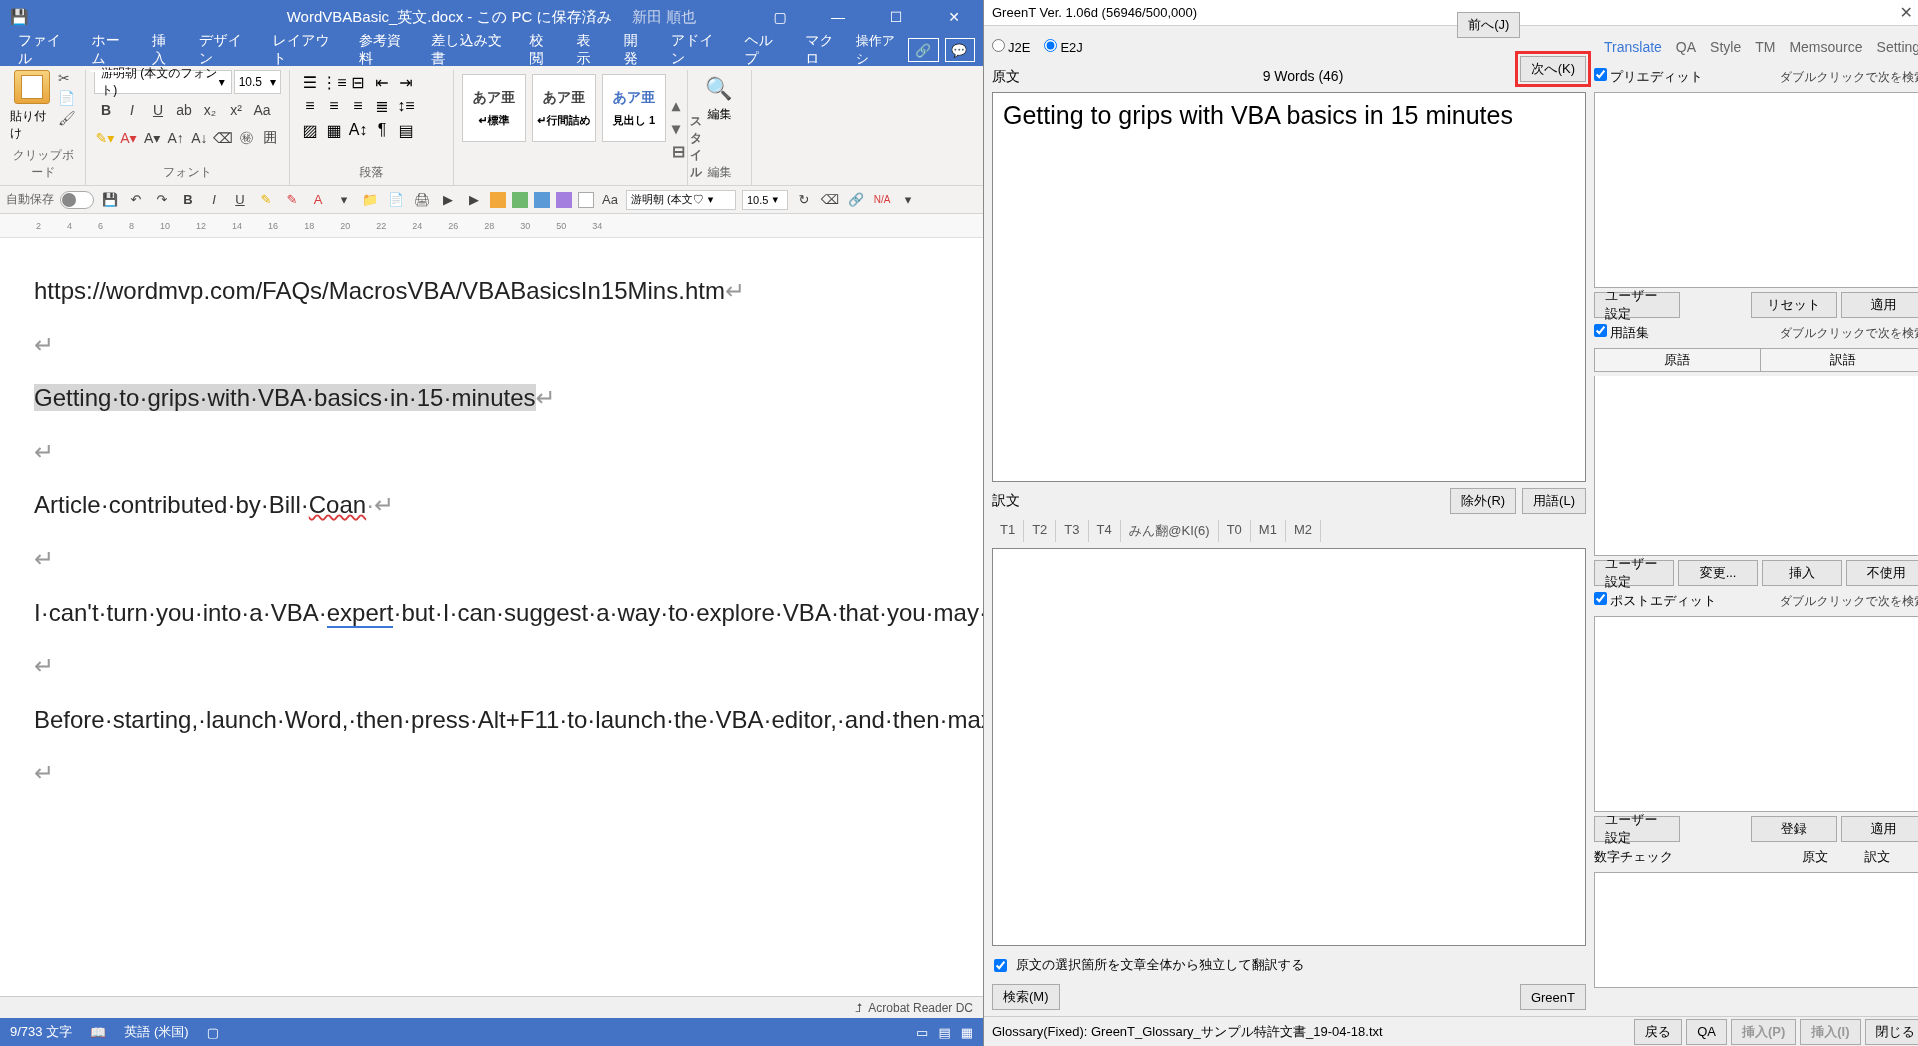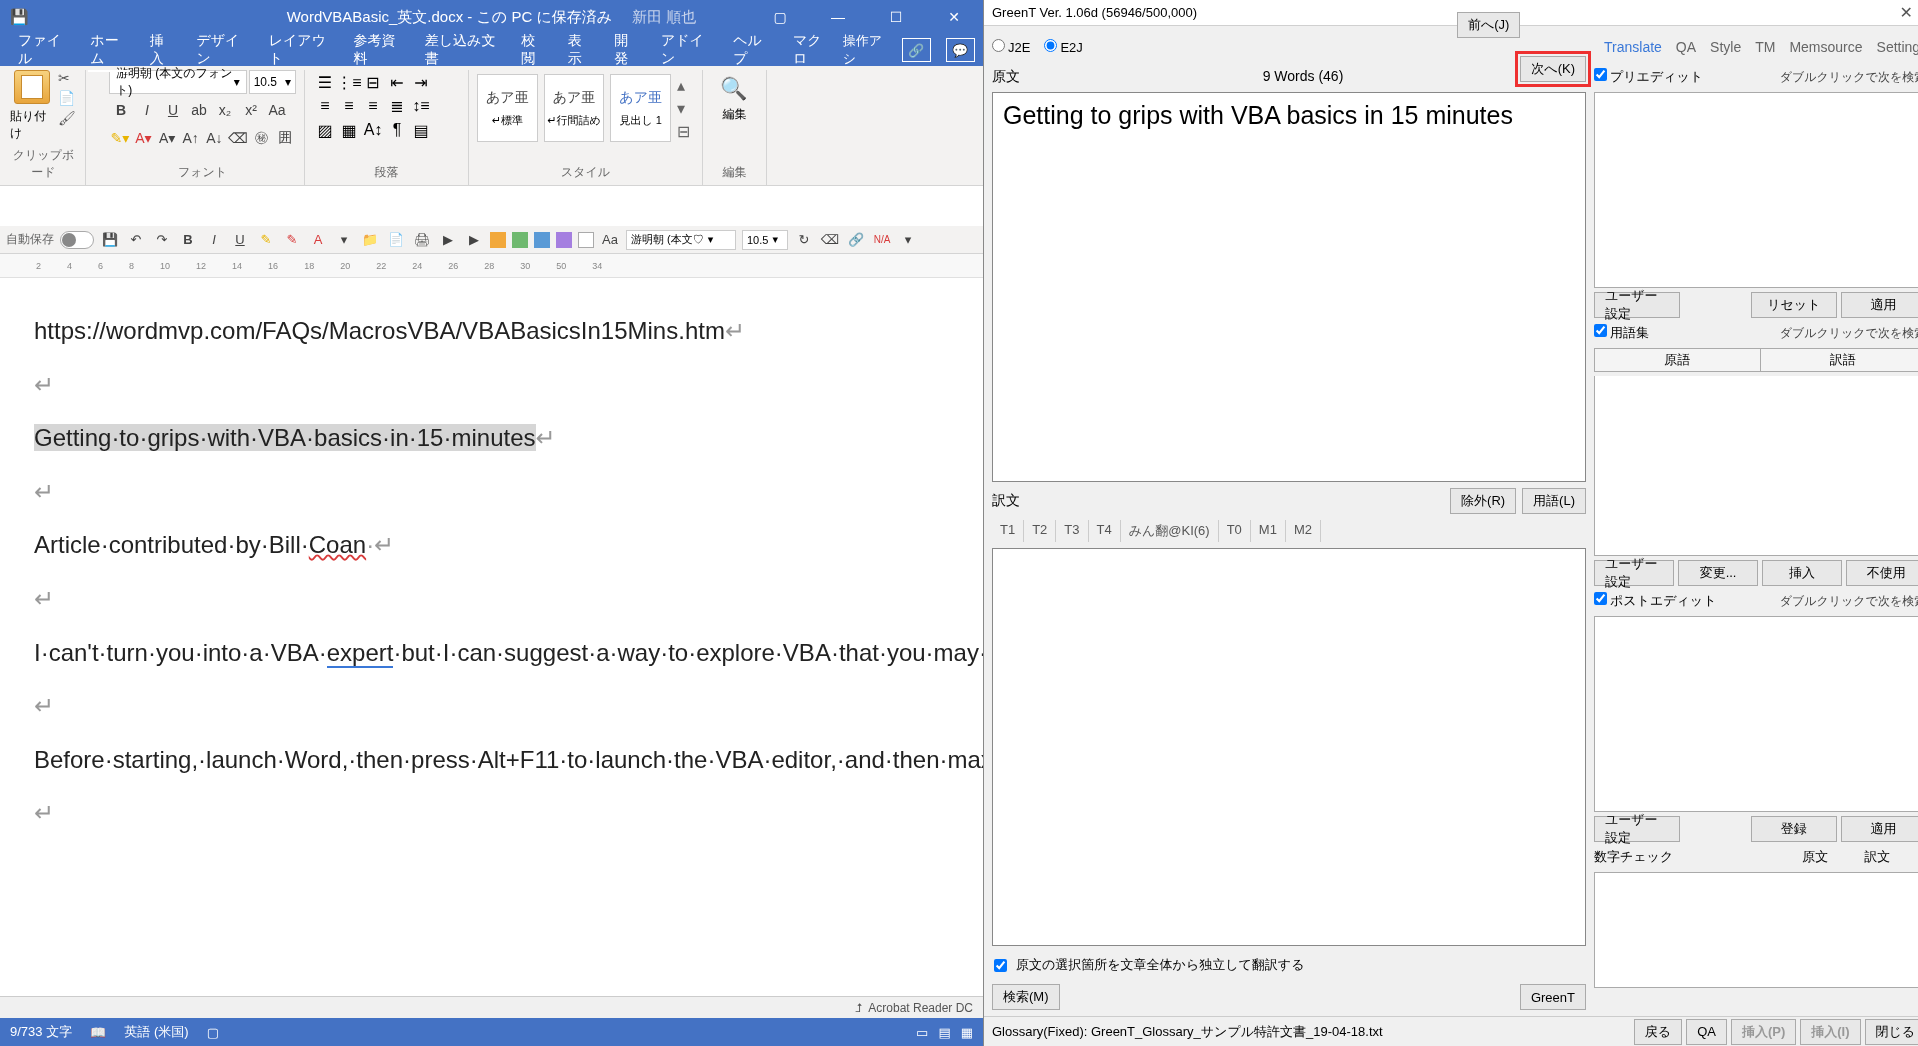--- a/index.html
+++ b/index.html
@@ -8,49 +8,49 @@
 .word-title { height: 34px; background: #4472c4; color: #fff; display: flex; align-items: center; font-size: 15px; position: relative; }
 .word-title .fname { position: absolute; left: 50%; transform: translateX(-50%); display: flex; gap: 20px; }
 .word-title .fname span:nth-child(2){color:#c8d4ec;}
 .word-title .wincontrols { margin-left: auto; display: flex; }
 .word-title .wc { width: 58px; height: 34px; display: flex; align-items: center; justify-content: center; color: #fff; font-size: 14px; }
 .word-title .save-icon{width:40px;display:flex;align-items:center;justify-content:center;}
 .ribbon-tabs { height: 32px; background: #4472c4; display: flex; align-items: center; padding: 0 8px; gap: 2px; color: #fff; font-size: 14px; }
 .ribbon-tab { padding: 4px 10px; cursor: pointer; }
 .ribbon-tab.underline { position: relative; }
 .ribbon-tab.underline::after { content:""; position:absolute; left:8px; right:8px; bottom:0px; height:2px; background:#fff; }
-.ribbon-right { margin-left: auto; display: flex; gap: 15px; align-items: center; color:#fff;font-size:13px;}
+.ribbon-right { margin-left: auto; display: flex; gap: 6px; align-items: center; color:#fff;font-size:13px;}
 .ribbon-right .box{width:34px;height:24px;border:1px solid #fff;display:flex;align-items:center;justify-content:center;}
 .ribbon-body { height: 120px; background: #f3f2f1; border-bottom: 1px solid #d4d4d4; display: flex; padding: 4px 6px 0 6px; gap: 4px; }
 .ribbon-group { border-right: 1px solid #d4d4d4; padding: 0 8px 2px 4px; display: flex; flex-direction: column; }
 .ribbon-group .gname { text-align: center; font-size: 12px; color: #666; margin-top: auto; padding-bottom:2px;}
 .clipboard { width: 80px; }
 .clipboard .paste { display: flex; gap: 4px; }
 .clipboard .paste-main { width: 44px; height: 72px; display: flex; flex-direction: column; align-items: center; font-size: 12px; }
 .clipboard .paste-icon { width: 36px; height: 44px; background: linear-gradient(#f7d27e,#e8a53c); border:1px solid #c88b2e; border-radius:3px; position:relative; margin-bottom:4px;}
 .clipboard .paste-icon::before{content:"";position:absolute;top:4px;left:6px;right:6px;bottom:4px;background:#fff;border:1px solid #c88b2e;}
 .clipboard .small-btns { display: flex; flex-direction: column; gap: 4px; font-size: 14px; color: #555; }
-.font-group { width: 200px; margin-left: 15px; }
+.font-group { width: 200px; }
 .font-row1 { display: flex; gap: 2px; margin-bottom: 4px; }
 .font-row1 .fontsel { width: 140px; height: 24px; border: 1px solid #ccc; background: #fff; font-size: 12px; display: flex; align-items: center; padding: 0 6px; justify-content:space-between;}
 .font-row1 .sizesel { width: 48px; height: 24px; border: 1px solid #ccc; background: #fff; font-size: 12px; display: flex; align-items: center; padding: 0 4px; justify-content:space-between;}
 .font-btns, .font-btns2 { display: flex; gap: 2px; font-size: 14px; color: #444; }
 .font-btns .b, .font-btns2 .b, .para-row .b { width: 24px; height: 24px; display: flex; align-items: center; justify-content: center; }
 .font-btns2 { margin-top: 4px; }
 .para-group { width: 160px; }
 .para-row { display: flex; gap: 0; }
-.styles-group { width: 230px; display:flex; flex-direction:column;}
+.styles-group { width: 230px; display:flex; flex-direction:row;font-weight:bold;}
 .styles-row { display: flex; gap: 6px; margin-top:4px;}
 .style-box { width: 64px; height: 68px; border: 1px solid #ccc; background: #fff; display: flex; flex-direction: column; align-items: center; justify-content: center; font-size: 11px; }
 .style-box .prev { font-size: 14px; color: #444; margin-bottom: 6px; }
 .edit-group { width: 60px; display:flex;flex-direction:column;align-items:center;}
 .edit-group .find { font-size: 22px; color: #555; margin-top:6px;}
 .dictate-group { width: 70px; display:flex;flex-direction:column;align-items:center;}
 .dictate-group .mic { width: 28px; height: 40px; background: #4472c4; border-radius: 14px 14px 6px 6px; margin-top: 4px; margin-bottom:4px;}
-.qat { height: 28px; background: #f3f2f1; border-bottom: 1px solid #d4d4d4; display: flex; align-items: center; padding: 0 6px; gap: 6px; font-size: 12px; margin-top: 40px; }
+.qat { height: 28px; background: #f3f2f1; border-bottom: 1px solid #d4d4d4; display: flex; align-items: center; padding: 0 6px; gap: 6px; font-size: 12px; }
 .qat .lbl { color: #666; }
 .qat .tog { width: 34px; height: 18px; background: #fff; border: 1px solid #aaa; border-radius: 9px; position: relative; }
 .qat .tog::after { content: ""; width: 14px; height: 14px; background: #888; border-radius: 50%; position: absolute; top: 1px; left: 1px; }
 .qat .qi { width: 20px; height: 20px; display: flex; align-items: center; justify-content: center; color: #444; font-size: 13px; }
 .qat .sq { width: 16px; height: 16px; }
 .qat .fontsel2 { height: 20px; border: 1px solid #ccc; background: #fff; font-size: 11px; display: flex; align-items: center; padding: 6px 4px; gap:4px;}
 .ruler { height: 24px; background: #f8f8f8; border-bottom: 1px solid #e0e0e0; font-size: 9px; color: #888; padding-left: 36px; display:flex; align-items:center; gap:26px;}
 .doc { flex: 1; background: #fff; padding: 30px 40px 20px 34px; overflow: hidden; font-family: Georgia, "Times New Roman", serif; color: #222; }
 .doc p { font-size: 24px; line-height: 1.9; margin-bottom: 8px; }
 .doc .sel { background: #d6d6d6; }

